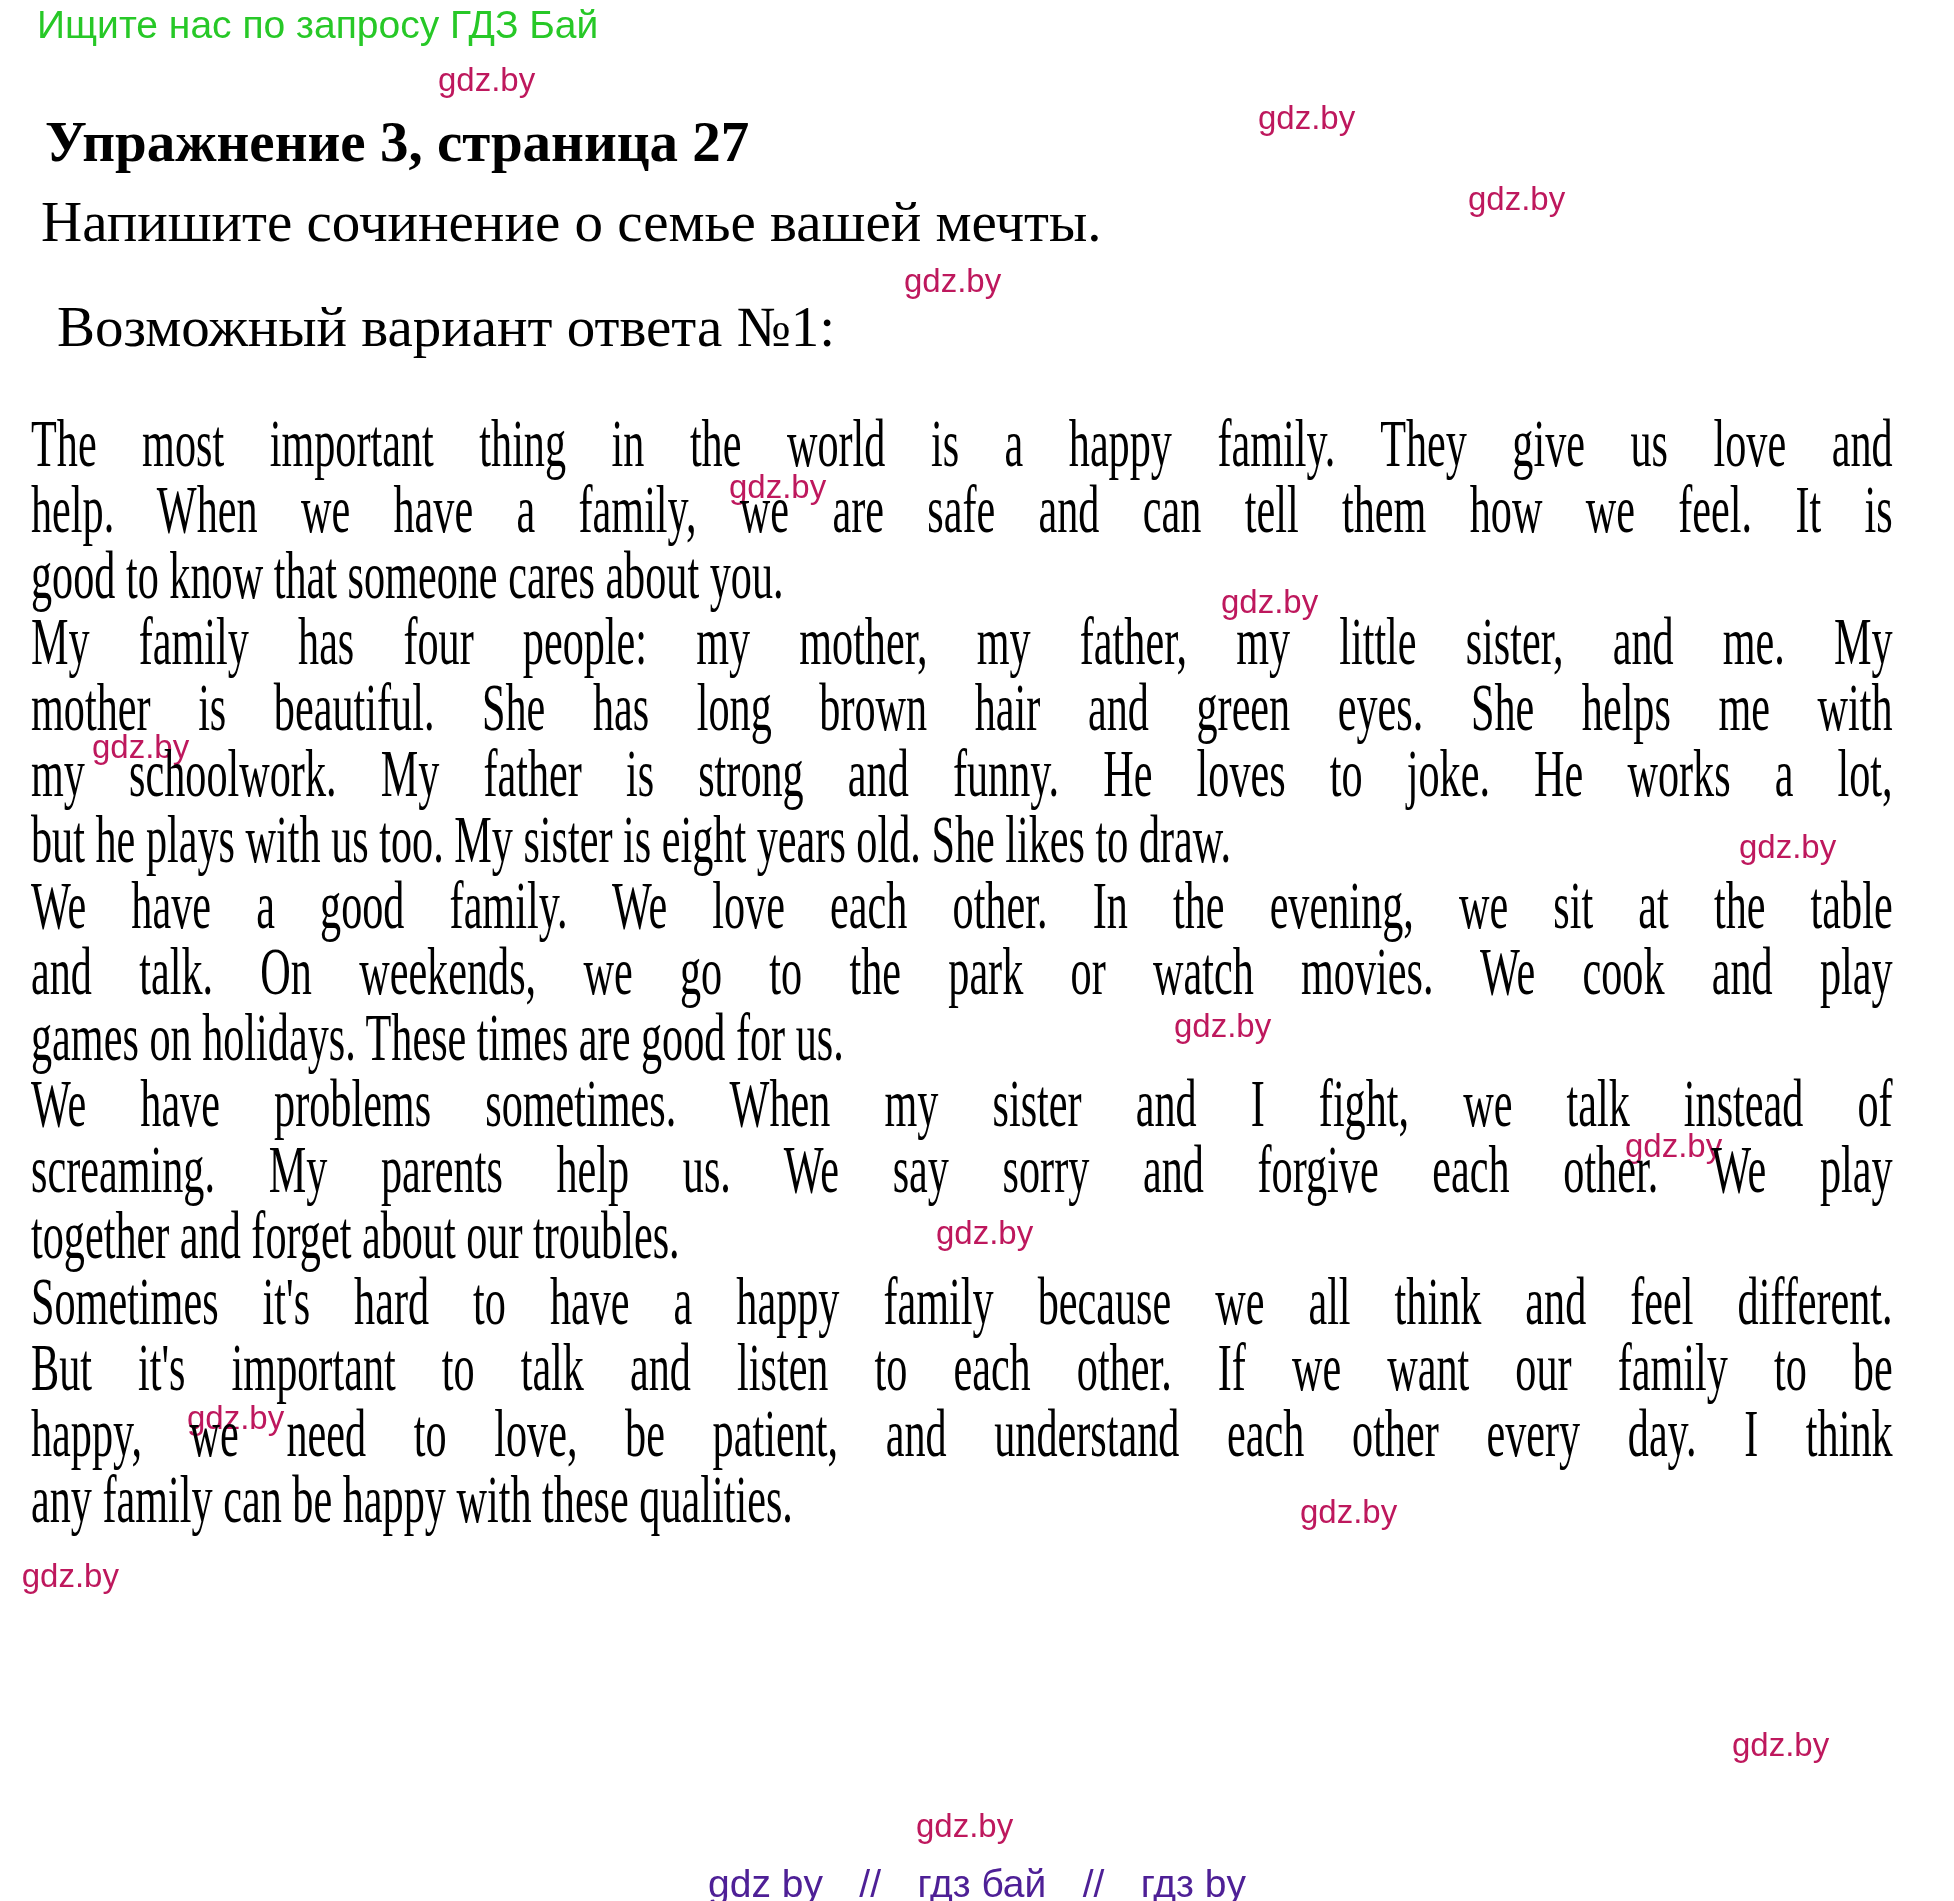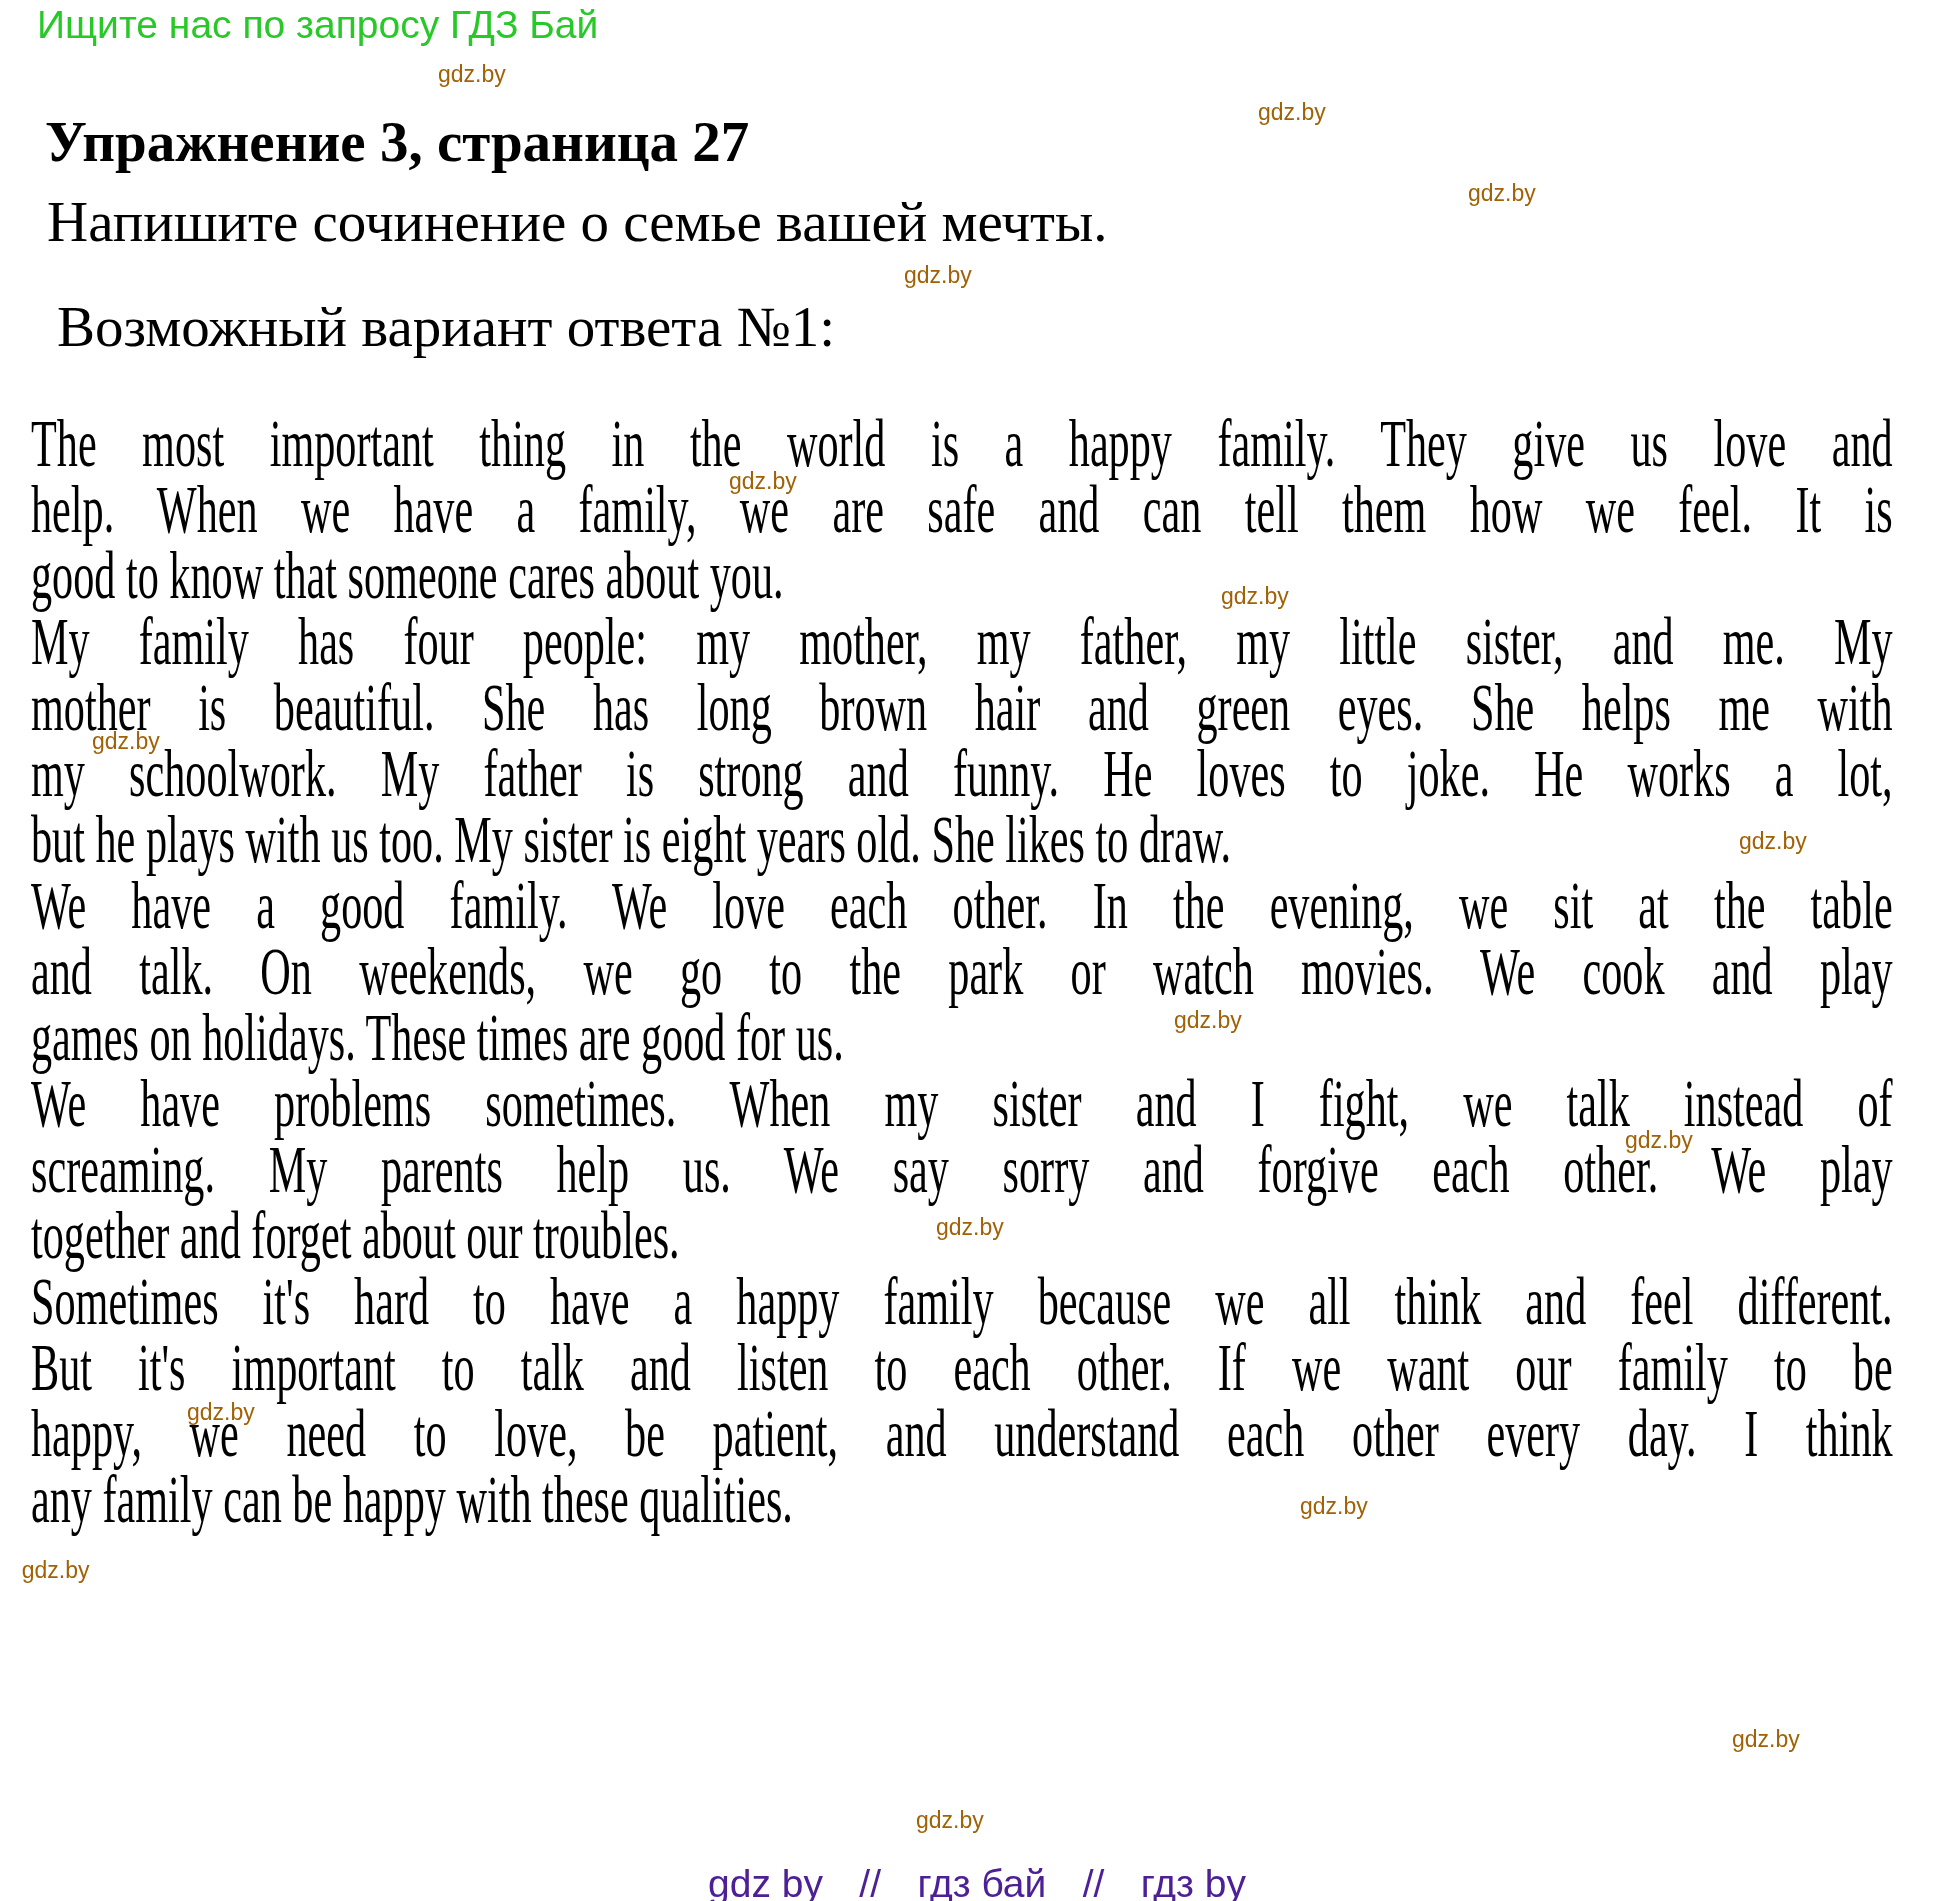--- a/index.html
+++ b/index.html
@@ -7,28 +7,28 @@
     position:relative; width:1954px; height:1901px; background:#ffffff;
     overflow:hidden; font-family:"Liberation Serif", serif; color:#000;
   }
   .promo {
     position:absolute; top:4.9px; left:0; width:100%; 
     font-family:"Liberation Sans", sans-serif; font-size:39px; line-height:1;
     color:#27c827; white-space:nowrap;margin-left:37px;
   }
   .wm {
     position:absolute; font-family:"Liberation Sans", sans-serif;
-    font-size:23px; line-height:1; color:#a16207; white-space:nowrap;
+    font-size:33px; line-height:1; color:#be185d; white-space:nowrap;
   }
   .title {
     position:absolute; left:45px; top:113px; margin:0;
     font-size:57px; font-weight:bold; line-height:1; white-space:nowrap;
   }
   .task {
-    position:absolute; left:47px; top:193px;
+    position:absolute; left:41px; top:193px;
     font-size:57px; line-height:1; white-space:nowrap;
   }
   .variant {
     position:absolute; left:45px; top:298px;
     font-size:57px; line-height:1; white-space:nowrap;margin-left:12px;
   }
   .essay { position:absolute; left:31px; width:1862px; }
   .essay-en { top:410px; }
   .essay-ru { top:1614px; }
   .tline {

